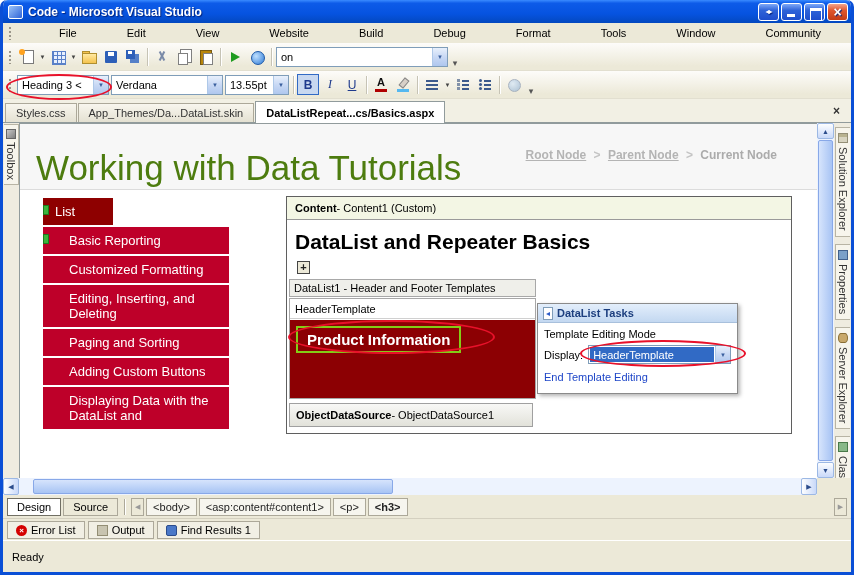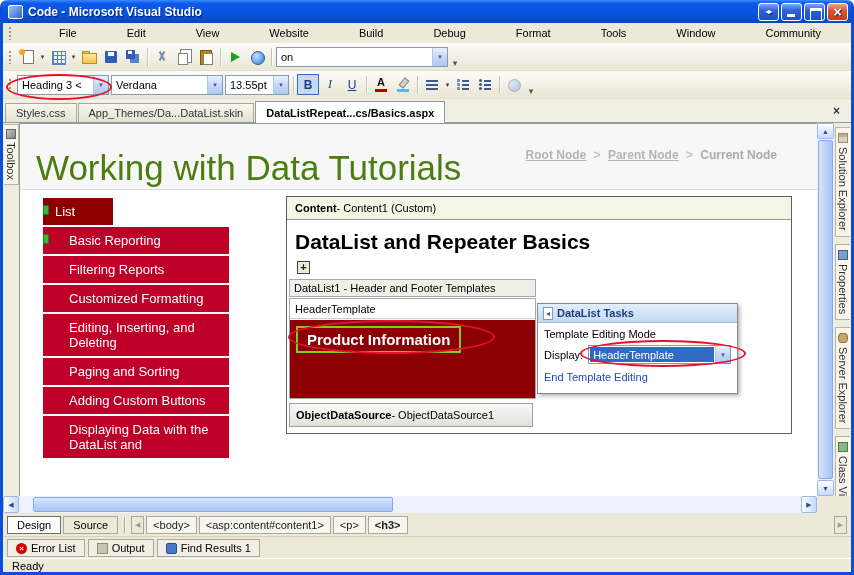--- a/index.html
+++ b/index.html
@@ -177,21 +177,21 @@
   .mla { margin-left:auto; }
 
   .paneltabs { height:22px; flex:none; background:#ECE9D8; border-top:1px solid #D4D0C0; display:flex; align-items:flex-end; gap:3px; padding:1px 4px; }
   .ptab { height:18px; display:flex; align-items:center; gap:4px; padding:0 8px; border:1px solid #ACA899; background:#F1EFE4; }
   .perr { width:11px; height:11px; border-radius:50%; background:#D40000; color:#fff; font-size:8px; font-weight:bold;
           display:flex; align-items:center; justify-content:center; flex:none; }
   .perr::before { content:"×"; }
   .pout { width:11px; height:11px; background:#C8C4B0; border:1px solid #938E74; flex:none; }
   .pfind { width:11px; height:11px; background:#4A78C8; border:1px solid #2B4C8C; border-radius:2px; flex:none; }
 
-  .statusbar { height:14px; flex:none; background:#ECE9D8; border-top:1px solid #fff; display:flex; align-items:center; padding:0 9px; }
+  .statusbar { height:32px; flex:none; background:#ECE9D8; border-top:1px solid #fff; display:flex; align-items:center; padding:0 9px; }
 
   
   .oval { position:absolute; border:2px solid #E8112A; border-radius:50%; pointer-events:none; z-index:99; }
   .oval.style  { left:6px;  top:74px;  width:106px; height:26px; }
   .oval.pi     { left:288px; top:320px; width:207px; height:34px; }
   .oval.disp   { left:580px; top:340px; width:166px; height:27px; }
 </style>
 </head>
 <body>
 
@@ -334,21 +334,20 @@
         <span class="bc-link">Root Node</span>
         <span class="bc-sep">&gt;</span>
         <span class="bc-link">Parent Node</span>
         <span class="bc-sep">&gt;</span>
         <span class="bc-cur">Current Node</span>
       </div>
 
       <div class="nav">
         <div class="nav-item home gl">List</div>
         <div class="nav-item gl">Basic Reporting</div>
-        <div class="nav-item">Filtering Reports</div>
         <div class="nav-item">Customized Formatting</div>
         <div class="nav-item">Editing, Inserting, and Deleting</div>
         <div class="nav-item">Paging and Sorting</div>
         <div class="nav-item">Adding Custom Buttons</div>
         <div class="nav-item">Displaying Data with the DataList and</div>
       </div>
 
       <div class="cbox">
         <div class="cheader">
           <b>Content</b>

